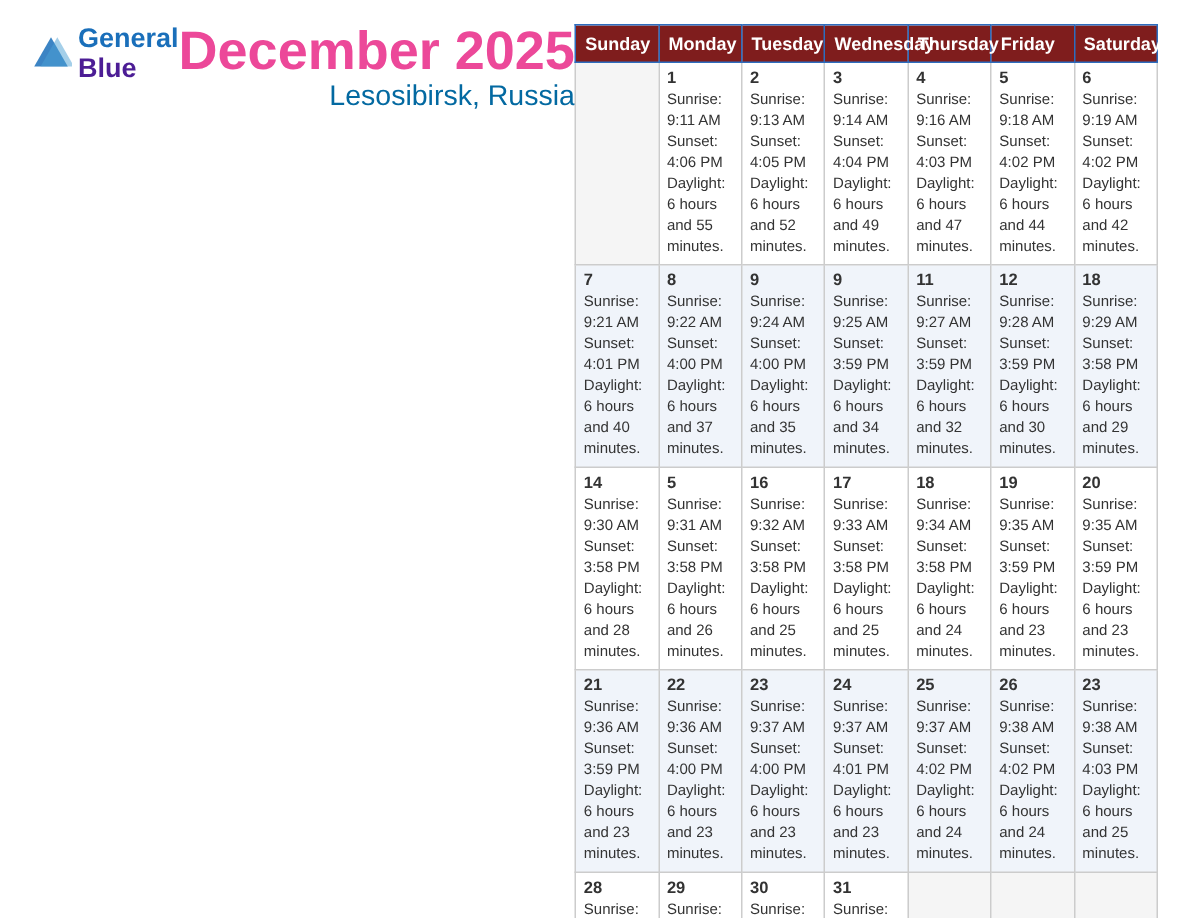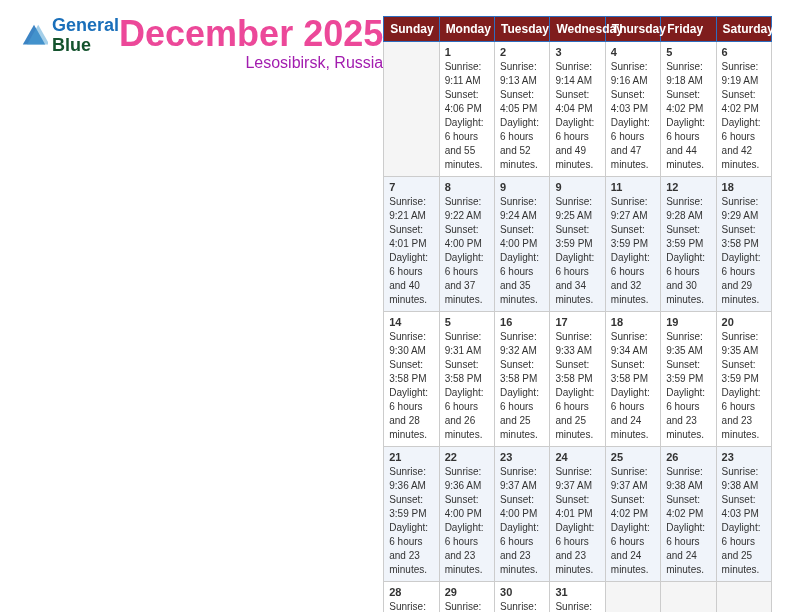--- a/index.html
+++ b/index.html
@@ -44,22 +44,22 @@
     .title-section {
       text-align: right;
     }
     .month-title {
       font-size: 36px;
       font-weight: bold;
       color: #ec4899;
       line-height: 1;
     }
     .location {
-      font-size: 16px;
-      color: #a21caf;
+      font-size: 19px;
+      color: #0369a1;
       margin-top: 2px;
     }
     .calendar-table {
       width: 100%;
       border-collapse: collapse;
       flex: 1;
       table-layout: fixed;
     }
     .calendar-table th {
       background: #7f1d1d;
@@ -106,21 +106,21 @@
 
 <div class="page">
   <div class="top-section">
     <div class="logo">
       <svg class="logo-icon" viewBox="0 0 40 40">
         <polygon points="20,4 36,32 4,32" fill="#1a6fba" opacity="0.85"></polygon>
         <polygon points="26,4 42,32 10,32" fill="#4a9fd4" opacity="0.5"></polygon>
       </svg>
       <div class="logo-text">
         <div><span>General</span></div>
-        <div><span style="color:#14532d">Blue</span></div>
+        <div><span style="color:#4c1d95">Blue</span></div>
       </div>
     </div>
     <div class="title-section">
       <div class="month-title">December 2025</div>
       <div class="location">Lesosibirsk, Russia</div>
     </div>
   </div>
 
   <table class="calendar-table">
     <thead>

